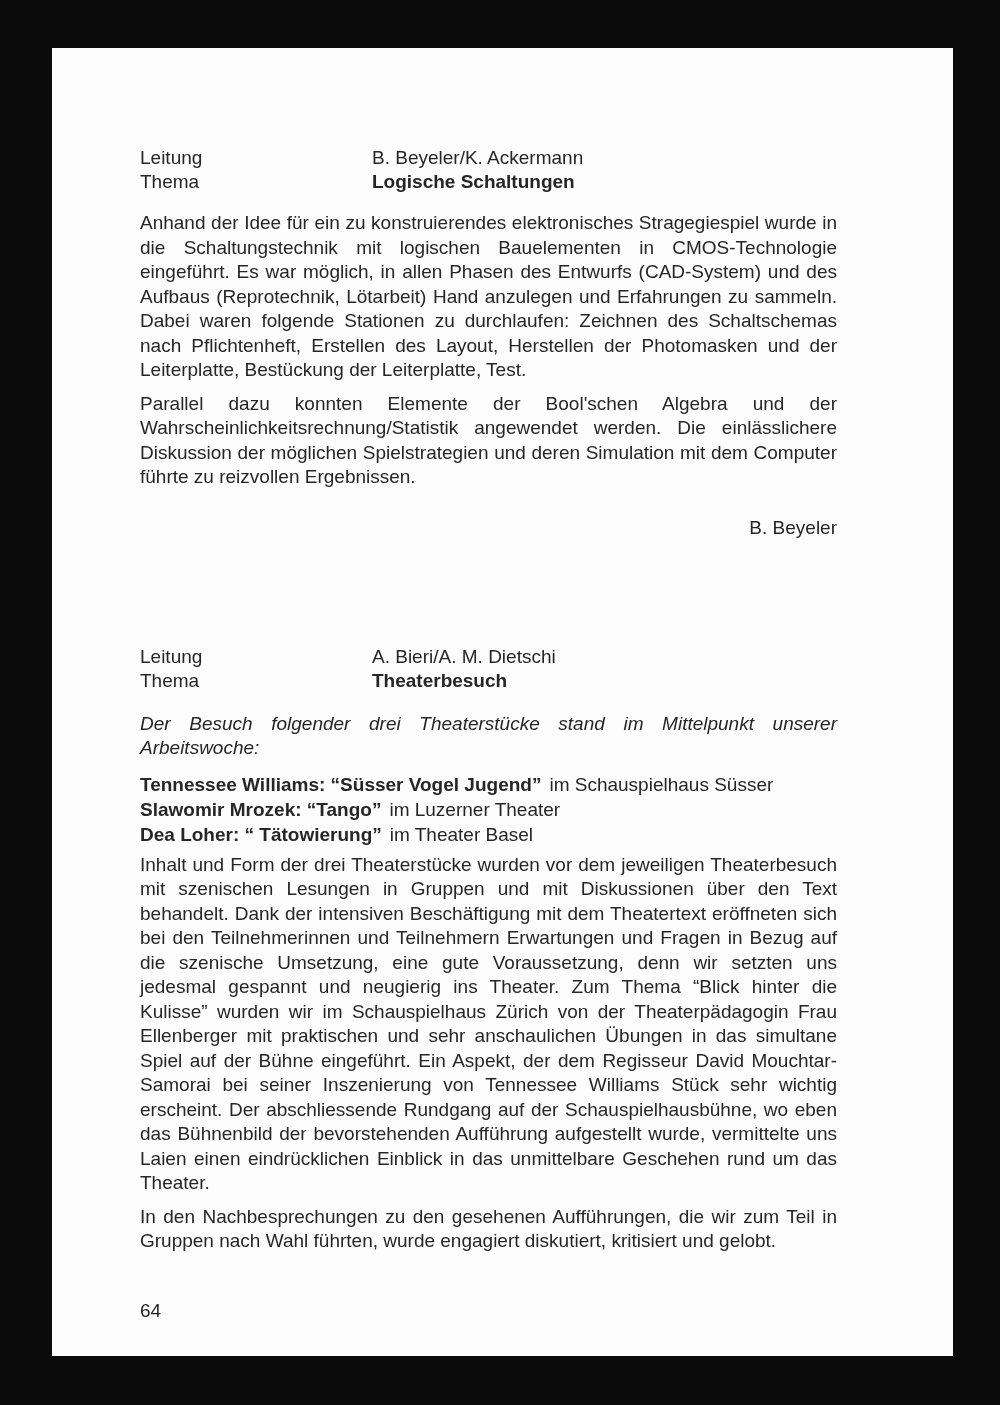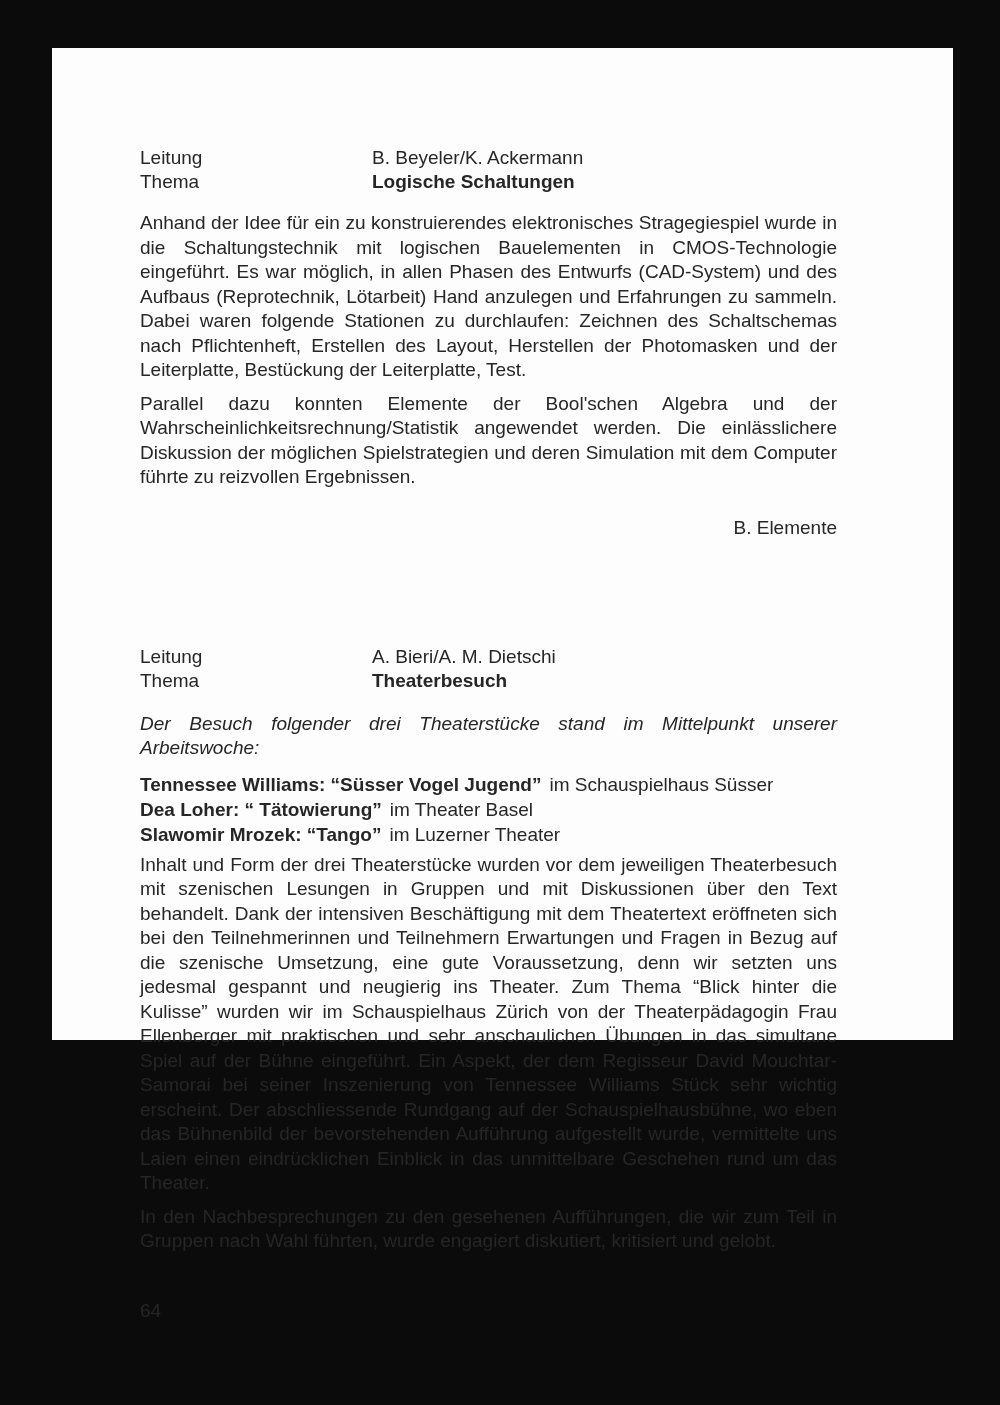--- a/index.html
+++ b/index.html
@@ -17,21 +17,21 @@
   .frame {
     position: absolute;
     inset: 0;
     background: #0b0b0c;
   }
   .page {
     position: absolute;
     left: 52px;
     top: 48px;
     width: 901px;
-    height: 992px;
+    height: 1308px;
     background: #fdfdfd;
   }
   .content {
     position: absolute;
     left: 88px;
     top: 98px;
     width: 697px;
     color: #262626;
     font-size: 19px;
     line-height: 24.5px;
@@ -115,44 +115,44 @@
         </div>
         <div class="meta-row">
           <span class="meta-label">Thema</span>
           <span class="meta-value bold">Logische Schaltungen</span>
         </div>
       </div>
 
       <p class="body-par">Anhand der Idee für ein zu konstruierendes elektronisches Stragegiespiel wurde in die Schaltungstechnik mit logischen Bauelementen in CMOS-Technologie eingeführt. Es war möglich, in allen Phasen des Entwurfs (CAD-System) und des Aufbaus (Reprotechnik, Lötarbeit) Hand anzulegen und Erfahrungen zu sammeln. Dabei waren folgende Stationen zu durchlaufen: Zeichnen des Schaltschemas nach Pflichtenheft, Erstellen des Layout, Herstellen der Photomasken und der Leiterplatte, Bestückung der Leiterplatte, Test.</p>
       <p class="body-par">Parallel dazu konnten Elemente der Bool'schen Algebra und der Wahrscheinlichkeitsrechnung/Statistik angewendet werden. Die einlässlichere Diskussion der möglichen Spielstrategien und deren Simulation mit dem Computer führte zu reizvollen Ergebnissen.</p>
 
-      <div class="signature">B. Elemente</div>
+      <div class="signature">B. Beyeler</div>
 
       <div class="meta-block second">
         <div class="meta-row">
           <span class="meta-label">Leitung</span>
           <span class="meta-value">A. Bieri/A. M. Dietschi</span>
         </div>
         <div class="meta-row">
           <span class="meta-label">Thema</span>
           <span class="meta-value bold">Theaterbesuch</span>
         </div>
       </div>
 
       <p class="intro-par">Der Besuch folgender drei Theaterstücke stand im Mittelpunkt unserer Arbeitswoche:</p>
 
       <div class="plays">
         <div class="play-line">
           <span class="play-title">Tennessee Williams: “Süsser Vogel Jugend”</span><span class="play-venue">im Schauspielhaus Süsser</span>
         </div>
         <div class="play-line">
-          <span class="play-title">Dea Loher: “ Tätowierung”</span><span class="play-venue">im Theater Basel</span>
+          <span class="play-title">Slawomir Mrozek: “Tango”</span><span class="play-venue">im Luzerner Theater</span>
         </div>
         <div class="play-line">
-          <span class="play-title">Slawomir Mrozek: “Tango”</span><span class="play-venue">im Luzerner Theater</span>
+          <span class="play-title">Dea Loher: “ Tätowierung”</span><span class="play-venue">im Theater Basel</span>
         </div>
       </div>
 
       <p class="body-par">Inhalt und Form der drei Theaterstücke wurden vor dem jeweiligen Theaterbesuch mit szenischen Lesungen in Gruppen und mit Diskussionen über den Text behandelt. Dank der intensiven Beschäftigung mit dem Theatertext eröffneten sich bei den Teilnehmerinnen und Teilnehmern Erwartungen und Fragen in Bezug auf die szenische Umsetzung, eine gute Voraussetzung, denn wir setzten uns jedesmal gespannt und neugierig ins Theater. Zum Thema “Blick hinter die Kulisse” wurden wir im Schauspielhaus Zürich von der Theaterpädagogin Frau Ellenberger mit praktischen und sehr anschaulichen Übungen in das simultane Spiel auf der Bühne eingeführt. Ein Aspekt, der dem Regisseur David Mouchtar-Samorai bei seiner Inszenierung von Tennessee Williams Stück sehr wichtig erscheint. Der abschliessende Rundgang auf der Schauspielhausbühne, wo eben das Bühnenbild der bevorstehenden Aufführung aufgestellt wurde, vermittelte uns Laien einen eindrücklichen Einblick in das unmittelbare Geschehen rund um das Theater.</p>
       <p class="body-par closing-par">In den Nachbesprechungen zu den gesehenen Aufführungen, die wir zum Teil in Gruppen nach Wahl führten, wurde engagiert diskutiert, kritisiert und gelobt.</p>
 
     </div>
 
     <div class="page-number">64</div>
   </div>

